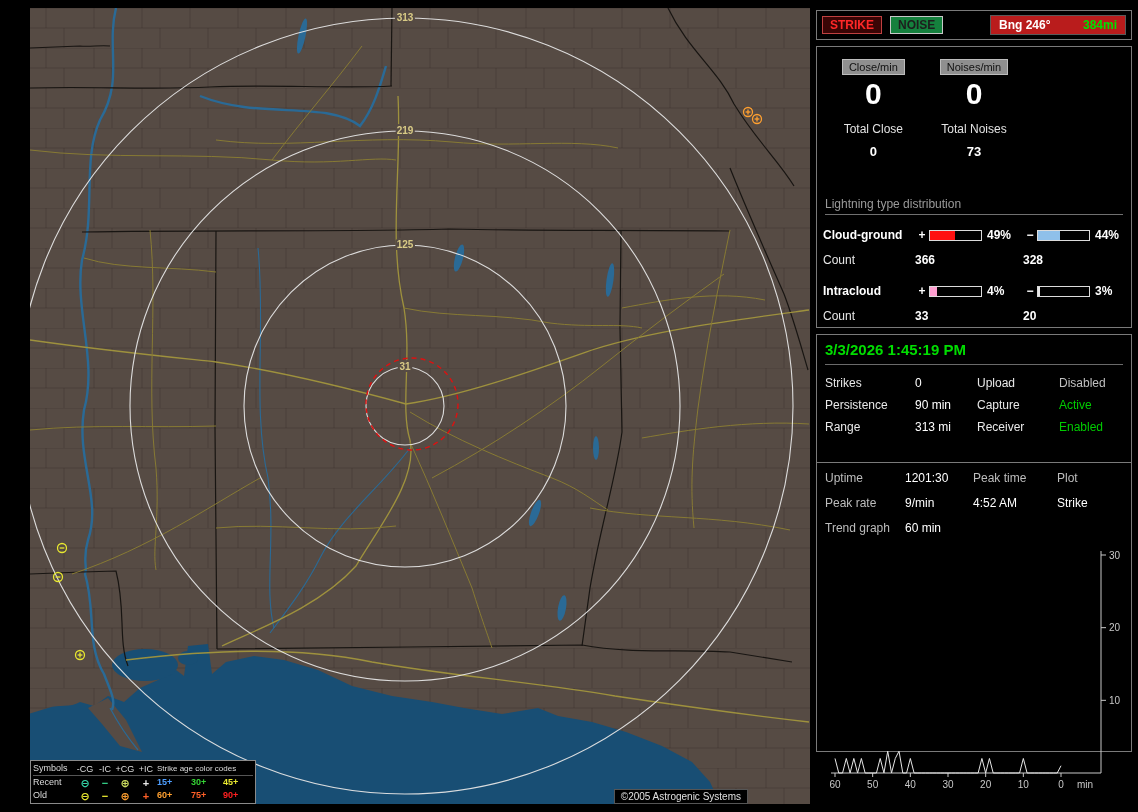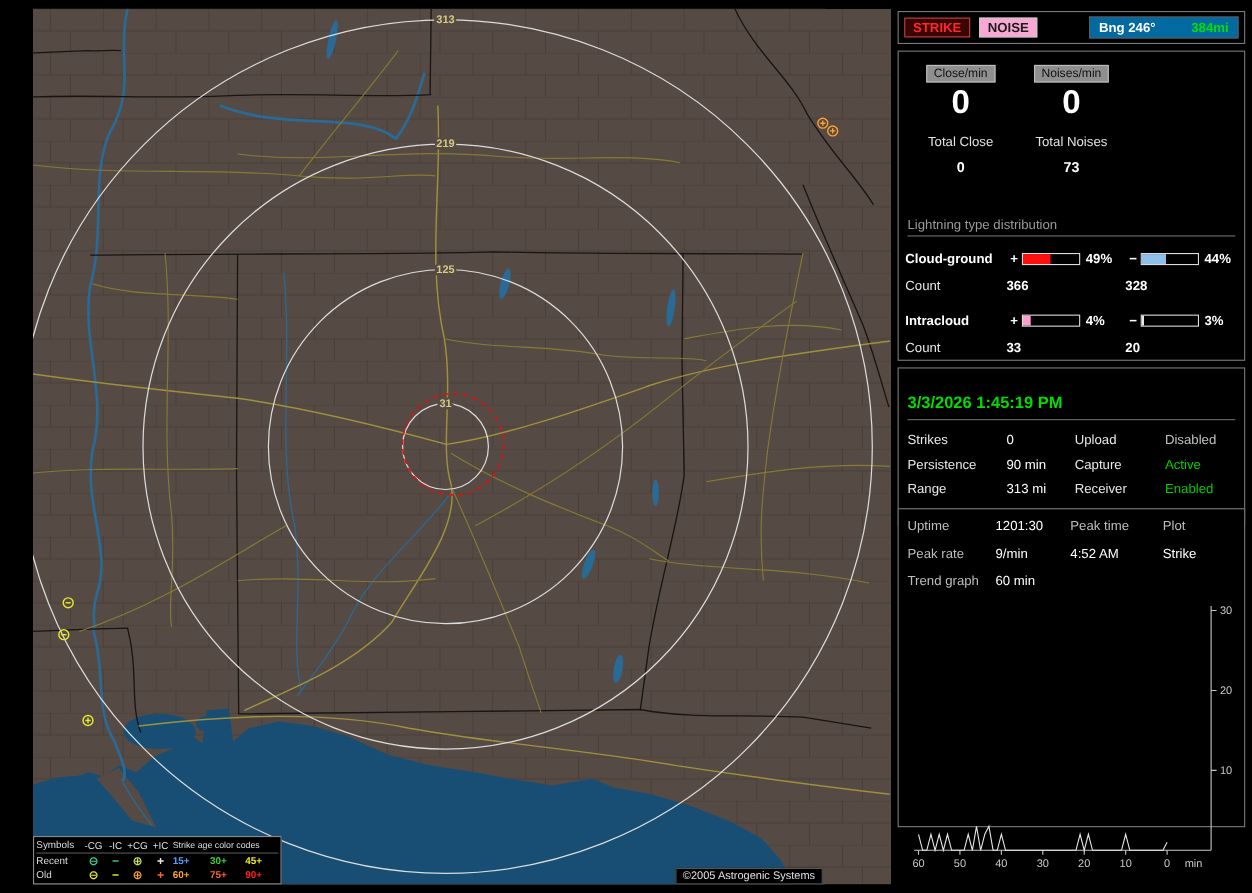--- a/index.html
+++ b/index.html
@@ -22,27 +22,27 @@
   .lg-age{font-weight:bold;}
 
   #copyright{position:absolute;right:2px;bottom:0;background:#000;border:1px solid #555;
     color:#e0e0e0;font-size:10px;padding:1px 6px;}
 
   
   #panel{position:absolute;left:816px;top:8px;width:317px;height:796px;}
   .pbox{position:absolute;left:0;width:316px;background:#000;border:1px solid #7a7a7a;box-sizing:border-box;}
   #box-top{top:2px;height:30px;display:flex;align-items:center;gap:8px;padding:0 5px;}
   #box-stats{top:38px;height:282px;padding:10px 6px;}
-  #box-time{top:326px;height:144px;padding:23px 8px;}
+  #box-time{top:326px;height:144px;padding:6px 8px;}
   #box-info{top:454px;height:290px;padding:8px 8px;}
 
   .lamp{font-weight:bold;font-size:12px;padding:1px 7px;border:1px solid #9a9a9a;cursor:default;}
   #strike-lamp{background:#3a0505;color:#ff2828;border-color:#c04040;}
-  #noise-lamp{background:#f9a8d4;color:#1d1d1d;border-color:#c8c8c8;}
-  #bng-box{margin-left:auto;background:#0369a1;border:1px solid #5a5a5a;padding:2px 8px;
+  #noise-lamp{background:#15803d;color:#1d1d1d;border-color:#c8c8c8;}
+  #bng-box{margin-left:auto;background:#b91c1c;border:1px solid #5a5a5a;padding:2px 8px;
     display:flex;gap:16px;font-size:12px;font-weight:bold;min-width:118px;justify-content:space-between;}
   #bng-label{color:#fff;} #bng-value{color:#00e000;}
 
   #rates{display:grid;grid-template-columns:repeat(3,1fr);text-align:center;}
   .chip{display:inline-block;background:#8f8f8f;color:#111;font-size:11px;padding:1px 6px;border:1px solid #bdbdbd;}
   .big-num{font-size:30px;font-weight:bold;color:#fff;margin-top:3px;line-height:32px;}
   .total-lbl{font-size:12px;color:#e2e2e2;margin-top:12px;}
   .total-val{font-size:13px;font-weight:bold;color:#fff;margin-top:8px;}
 
   #dist-title{color:#9a9a9a;font-size:12px;margin:38px 2px 0;padding-bottom:3px;border-bottom:1px solid #707070;}

